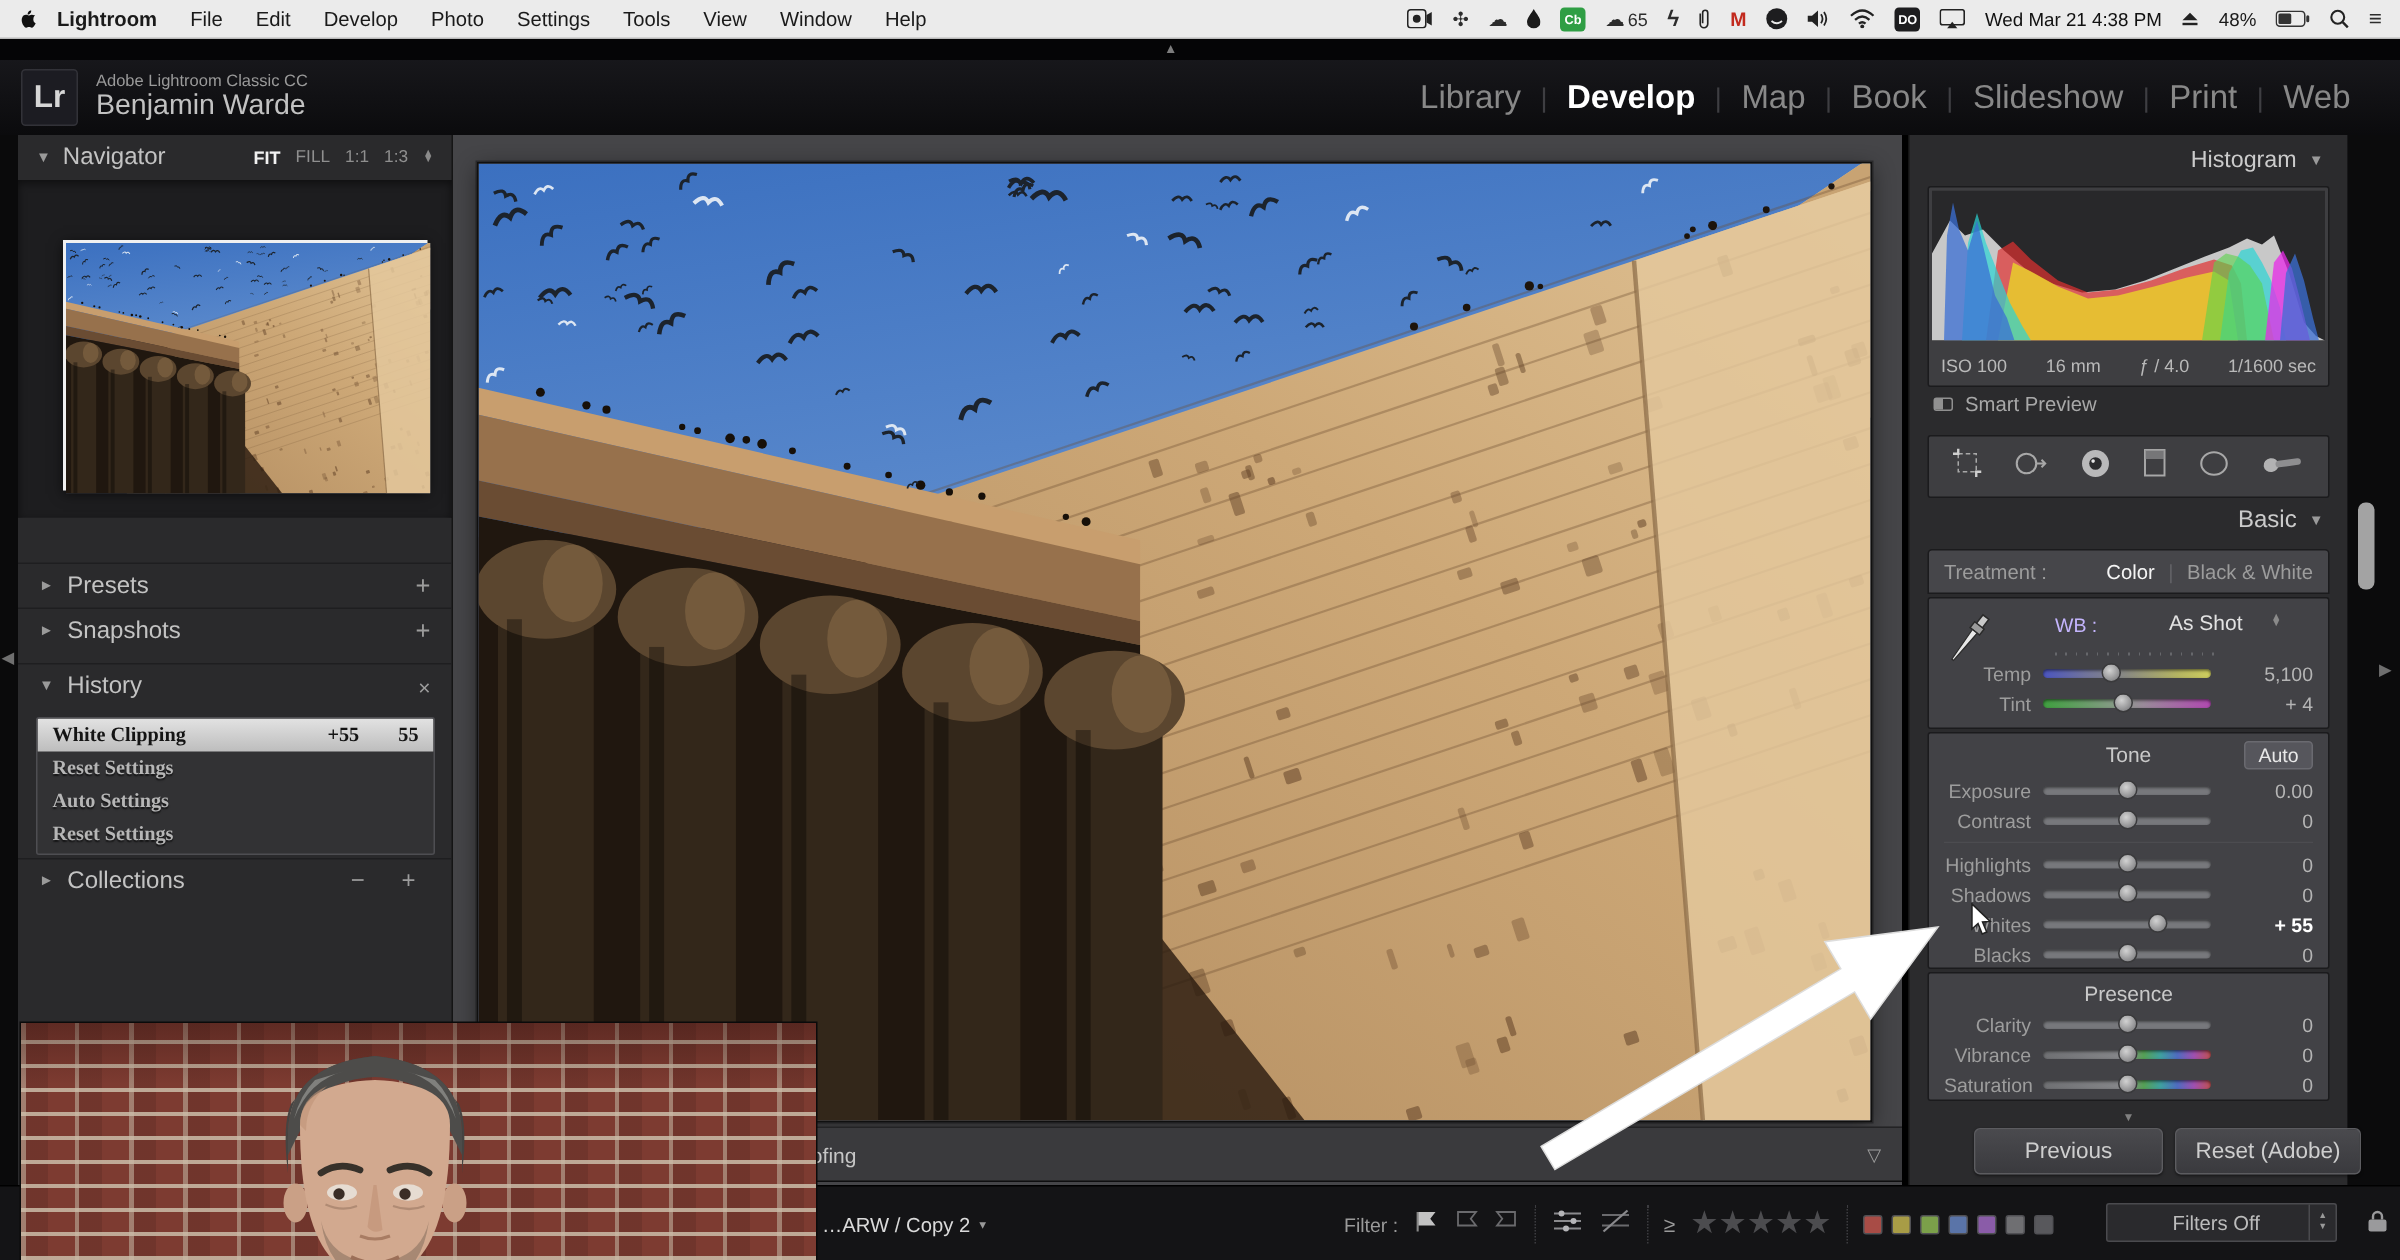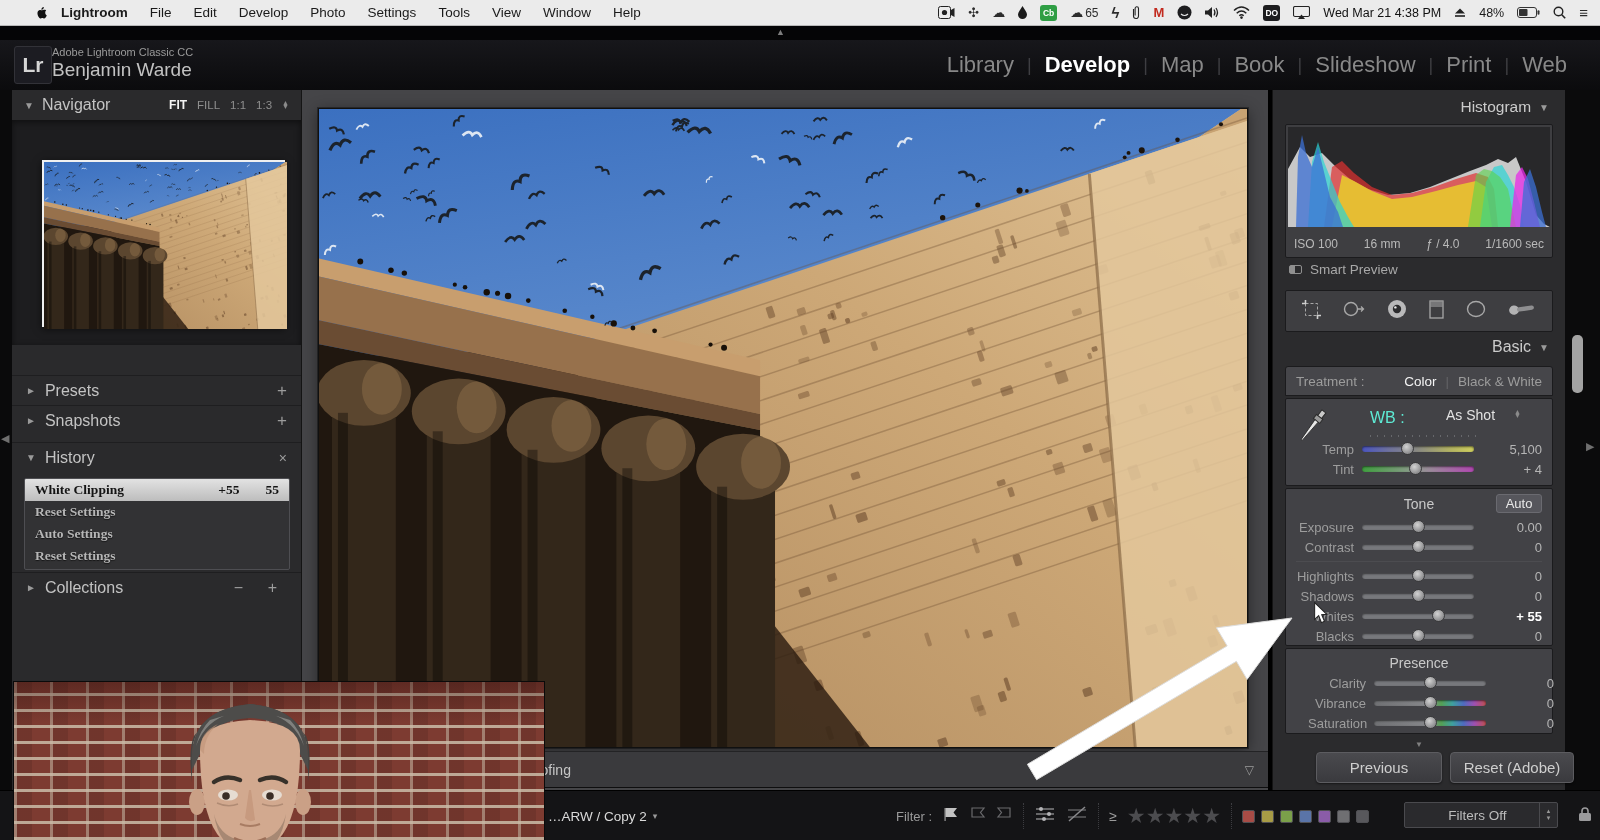--- a/index.html
+++ b/index.html
@@ -4,39 +4,39 @@
 <style>
   html,body{margin:0;padding:0;background:#000;}
   *{box-sizing:border-box;}
   #stage{position:relative;width:1600px;height:840px;overflow:hidden;
          font-family:"Liberation Sans","DejaVu Sans",sans-serif;background:#000;}
   .abs{position:absolute;}
 
   
   #menubar{left:0;top:0;width:1600px;height:26px;background:#ebebeb;
            display:flex;align-items:center;justify-content:space-between;
-           font-size:13.5px;color:#1a1a1a;border-bottom:1px solid #b9b9b9;padding-left:23px;}
+           font-size:13.5px;color:#1a1a1a;border-bottom:1px solid #b9b9b9;}
   #mb-left{display:flex;align-items:center;gap:0;padding-left:14px;}
   #mb-left .mi{padding:0 11px;white-space:nowrap;}
   #mb-left .mi.app{font-weight:bold;}
   #mb-right{display:flex;align-items:center;gap:13px;padding-right:12px;font-size:12.5px;}
   .sicon{display:inline-flex;align-items:center;justify-content:center;color:#2c2c2c;font-size:13px;line-height:1;}
   .badge{width:17px;height:16px;border-radius:3px;display:inline-flex;align-items:center;justify-content:center;
          font-size:8.5px;font-weight:bold;color:#fff;}
   .badge.green{background:#2f9e44;}
   .badge.dark{background:#1d1d1f;}
   .m-red{color:#c22a1e;font-weight:bold;font-size:13px;}
   #mb-clock{white-space:nowrap;color:#111;}
 
   
   #topgap{left:0;top:26px;width:1600px;height:14px;background:#050506;}
   #top-collapse{left:776px;top:27px;color:#7d7d7d;font-size:9px;}
   #header{left:0;top:40px;width:1600px;height:50px;
           background:linear-gradient(#17171b,#0b0b0d);display:flex;align-items:center;justify-content:space-between;}
-  #lr-ident{display:flex;padding-left:14px;}
+  #lr-ident{display:flex;align-items:center;gap:12px;padding-left:14px;}
   #lr-logo{width:38px;height:38px;background:#1c1c22;border:1px solid #323238;border-radius:3px;
            color:#d6d6d6;font-weight:bold;font-size:21px;display:flex;align-items:center;justify-content:center;}
   #lr-titles{display:flex;flex-direction:column;line-height:1.15;}
   #lr-app{font-size:11px;color:#9a9a9a;}
   #lr-user{font-size:19px;color:#c2c2c2;}
   #modules{display:flex;align-items:center;gap:0;padding-right:20px;font-size:22px;color:#888;}
   #modules .mod{padding:0 13px;cursor:default;white-space:nowrap;}
   #modules .mod.active{color:#fff;font-weight:bold;}
   #modules .sep{color:#3e3e42;font-size:18px;}
 
@@ -730,21 +730,21 @@
       <span>Black &amp; White</span>
     </div>
     <div class="rbox" id="wbbox">
       <svg width="34" height="46" viewBox="0 0 34 46" style="position:absolute;left:8px;top:6px">
         <g transform="rotate(38 17 23)">
             <rect x="14.5" y="2" width="5" height="8" fill="#c9c9c9" stroke="#2a2a2a"></rect>
             <rect x="13" y="9" width="8" height="5" fill="#9a9a9a" stroke="#2a2a2a"></rect>
             <polygon points="15,14 19,14 17.7,38 16.3,38" fill="#e8e8e8" stroke="#2a2a2a" stroke-width="0.8"></polygon>
           </g>
       </svg>
-      <span style="position:absolute;left:84px;top:10px;color:#5eead4;font-size:16px">WB :</span>
+      <span style="position:absolute;left:84px;top:10px;color:#c4b5fd;font-size:13px">WB :</span>
       <span style="position:absolute;left:160px;top:8px;color:#e2e2e2;font-size:14px">As Shot</span>
       <span class="updn" style="position:absolute;left:228px;top:11px">
           <span>▲</span>
           <span>▼</span>
         </span>
       <div class="ticks" style="top:36px"></div>
       <div id="wb-sliders" style="position:absolute;left:0;top:40px;width:100%">
           <div class="srow">
             <span class="slabel">Temp</span>
             <div class="track temp">
@@ -805,21 +805,21 @@
             <span class="slabel">Blacks</span>
             <div class="track plain">
               <div class="thumb" style="left: 50%;"></div>
             </div>
             <span class="sval">0</span>
           </div>
         </div>
     </div>
     <div class="rbox" id="presbox">
       <div style="position:absolute;left:0;top:5px;width:100%;text-align:center"><span class="centerlabel">Presence</span></div>
-      <div id="presence-sliders" style="position:absolute;left:12px;top:24px;width:100%">
+      <div id="presence-sliders" style="position:absolute;left:0;top:24px;width:100%">
           <div class="srow">
             <span class="slabel">Clarity</span>
             <div class="track plain">
               <div class="thumb" style="left: 50%;"></div>
             </div>
             <span class="sval">0</span>
           </div>
           <div class="srow">
             <span class="slabel">Vibrance</span>
             <div class="track rainbow">

